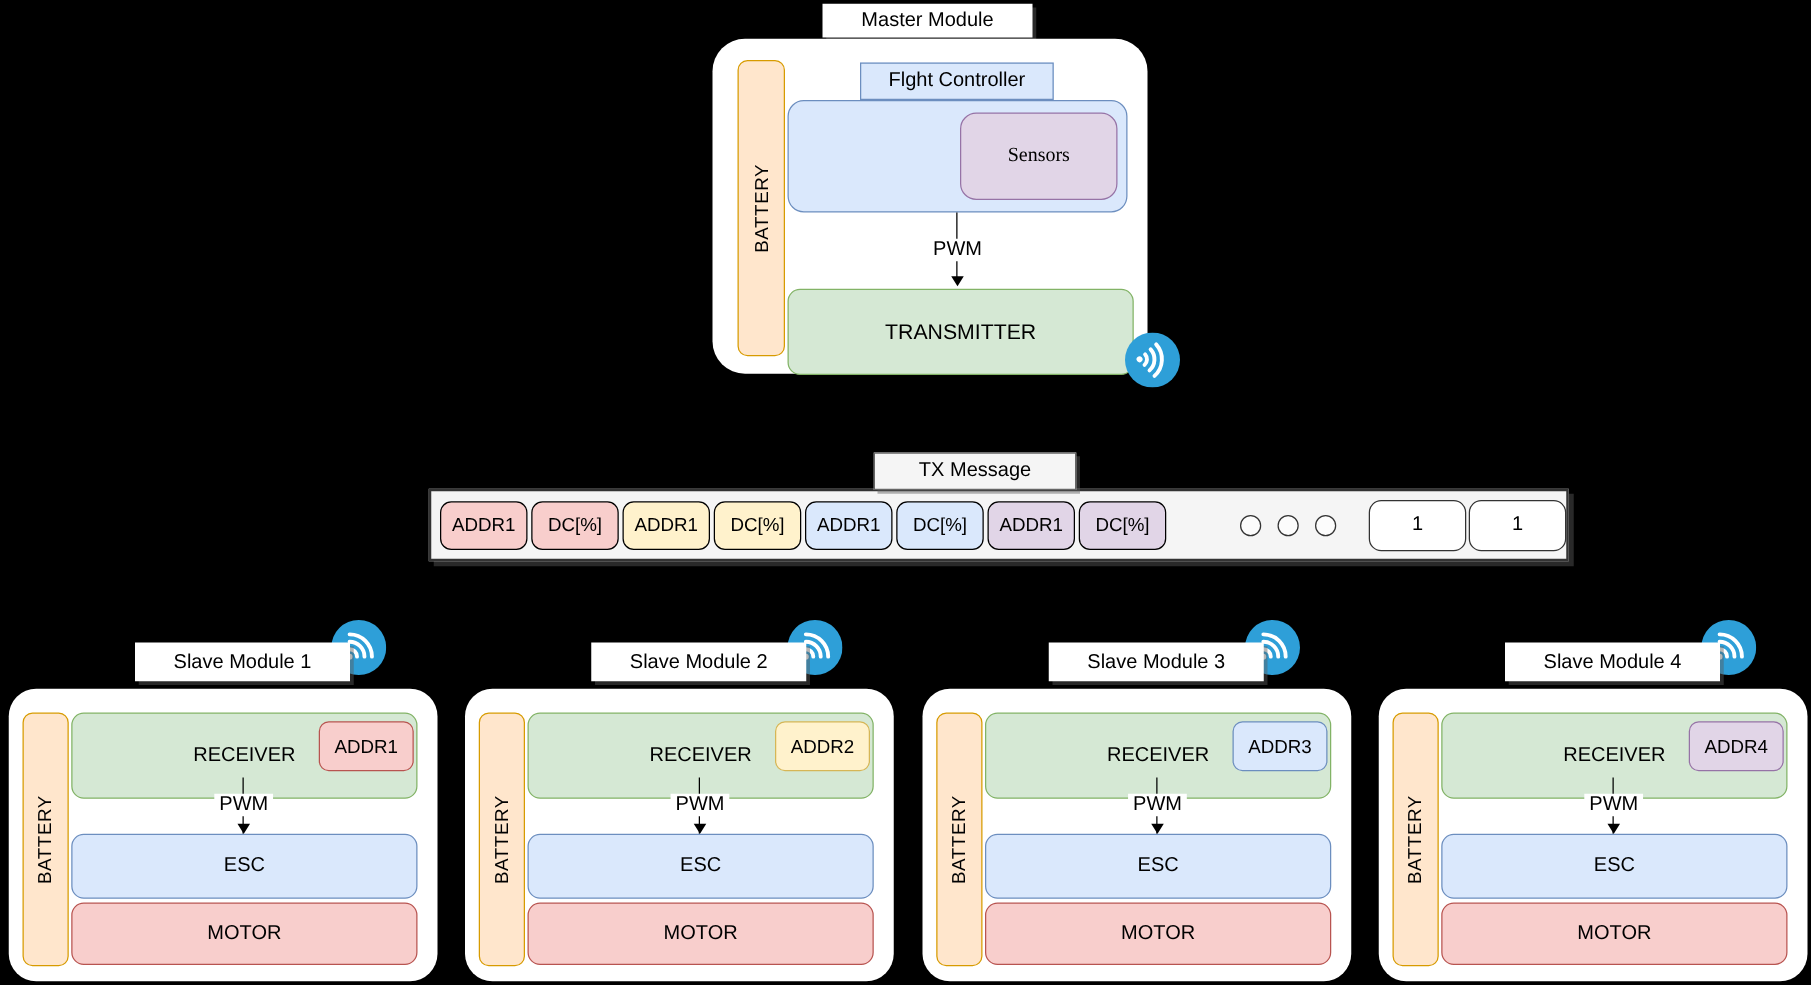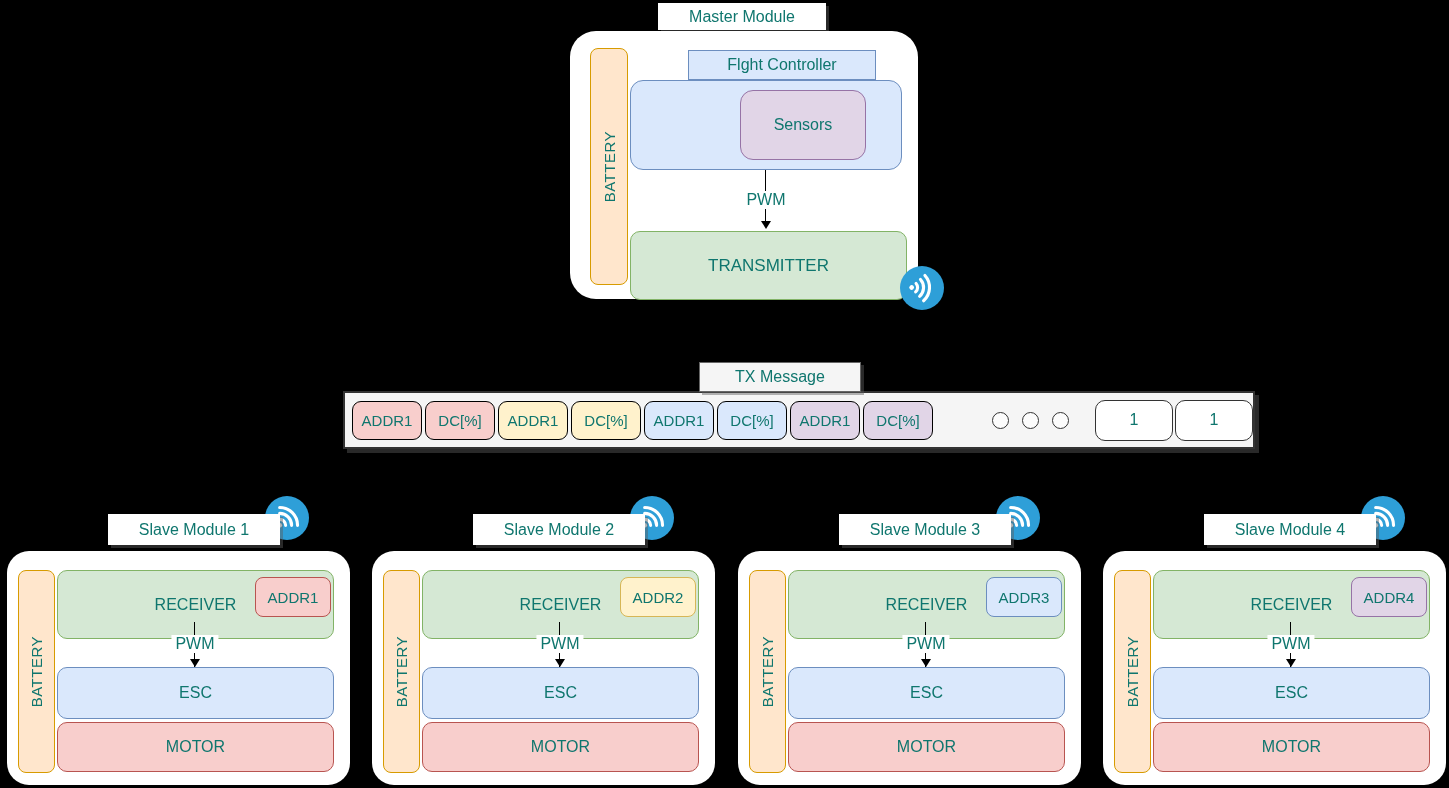--- a/index.html
+++ b/index.html
@@ -1,17 +1,17 @@
 <!DOCTYPE html>
 <html style="--canvas-bg: #000000; --panel-gray: #F5F5F5; --red-fill: #F8CECC; --red-stroke: #B85450; --yellow-fill: #FFF2CC; --yellow-stroke: #D6B656; --blue-fill: #DAE8FC; --blue-stroke: #6C8EBF; --purple-fill: #E1D5E7; --purple-stroke: #9673A6; --green-fill: #D5E8D4; --green-stroke: #82B366; --orange-fill: #FFE6CC; --orange-stroke: #D79B00; --wifi-blue: #2E9FD8;"><head>
 <meta charset="utf-8">
 <style>
   html,body{margin:0;padding:0;background:#000;}
   #canvas{position:relative;width:1449px;height:788px;background:var(--canvas-bg,#000);
-          font-family:"Liberation Sans",sans-serif;color:#0f766e;overflow:hidden;}
+          font-family:"Liberation Sans",sans-serif;color:#000000;overflow:hidden;}
   
   .lbl-box{position:absolute;background:#fff;display:flex;align-items:center;justify-content:center;
            font-size:16px;box-shadow:3px 3px 0 rgba(90,90,90,.45);}
   .module-box{position:absolute;background:#fff;border-radius:24px;}
   .cbox{position:absolute;border:1.5px solid #000;border-radius:10px;box-sizing:border-box;
         display:flex;align-items:center;justify-content:center;font-size:16px;}
   .fill-red{background:var(--red-fill,#F8CECC);border-color:var(--red-stroke,#B85450);}
   .fill-yellow{background:var(--yellow-fill,#FFF2CC);border-color:var(--yellow-stroke,#D6B656);}
   .fill-blue{background:var(--blue-fill,#DAE8FC);border-color:var(--blue-stroke,#6C8EBF);}
   .fill-purple{background:var(--purple-fill,#E1D5E7);border-color:var(--purple-stroke,#9673A6);}
@@ -57,25 +57,25 @@
 
 <div id="canvas">
 
   <div class="lbl-box" style="left:658px;top:3px;width:168px;height:27px;">
     <span>Master Module</span>
   </div>
   <div class="module-box" style="left:570px;top:31px;width:348px;height:268px;border-radius:26px;"></div>
   <div class="cbox battery fill-orange" style="left:590px;top:48px;width:38px;height:237px;">
     <span>BATTERY</span>
   </div>
-  <div class="cbox fill-blue" style="left:688px;top:50px;width:188px;height:30px;border-radius:0;justify-content:center;">
+  <div class="cbox fill-blue" style="left:688px;top:50px;width:155px;height:30px;border-radius:0;justify-content:center;">
     <span>Flght Controller</span>
   </div>
   <div class="cbox fill-blue" style="left:630px;top:80px;width:272px;height:90px;border-radius:13px;"></div>
-  <div class="cbox fill-purple" style="left:740px;top:90px;width:126px;height:70px;border-radius:13px;">
+  <div class="cbox fill-purple" style="left:768px;top:90px;width:126px;height:70px;border-radius:13px;font-family:Liberation Serif, serif;">
     <span>Sensors</span>
   </div>
   <div class="vline" style="left:765px;top:170px;height:54px;"></div>
   <div class="arrowhead" style="left:761px;top:221px;"></div>
   <span class="pwm-lbl" style="left:766px;top:191px;">PWM</span>
   <div class="cbox fill-green" style="left:630px;top:231px;width:277px;height:69px;font-size:17px;">
     <span>TRANSMITTER</span>
   </div>
   <span class="wifi" id="master-wifi" style="left:900px;top:266px;z-index:4;"><svg viewBox="0 0 48 48" width="44" height="44">
     <circle cx="24" cy="24" r="24" class="wifi-bg" fill="#2E9FD8"></circle>

